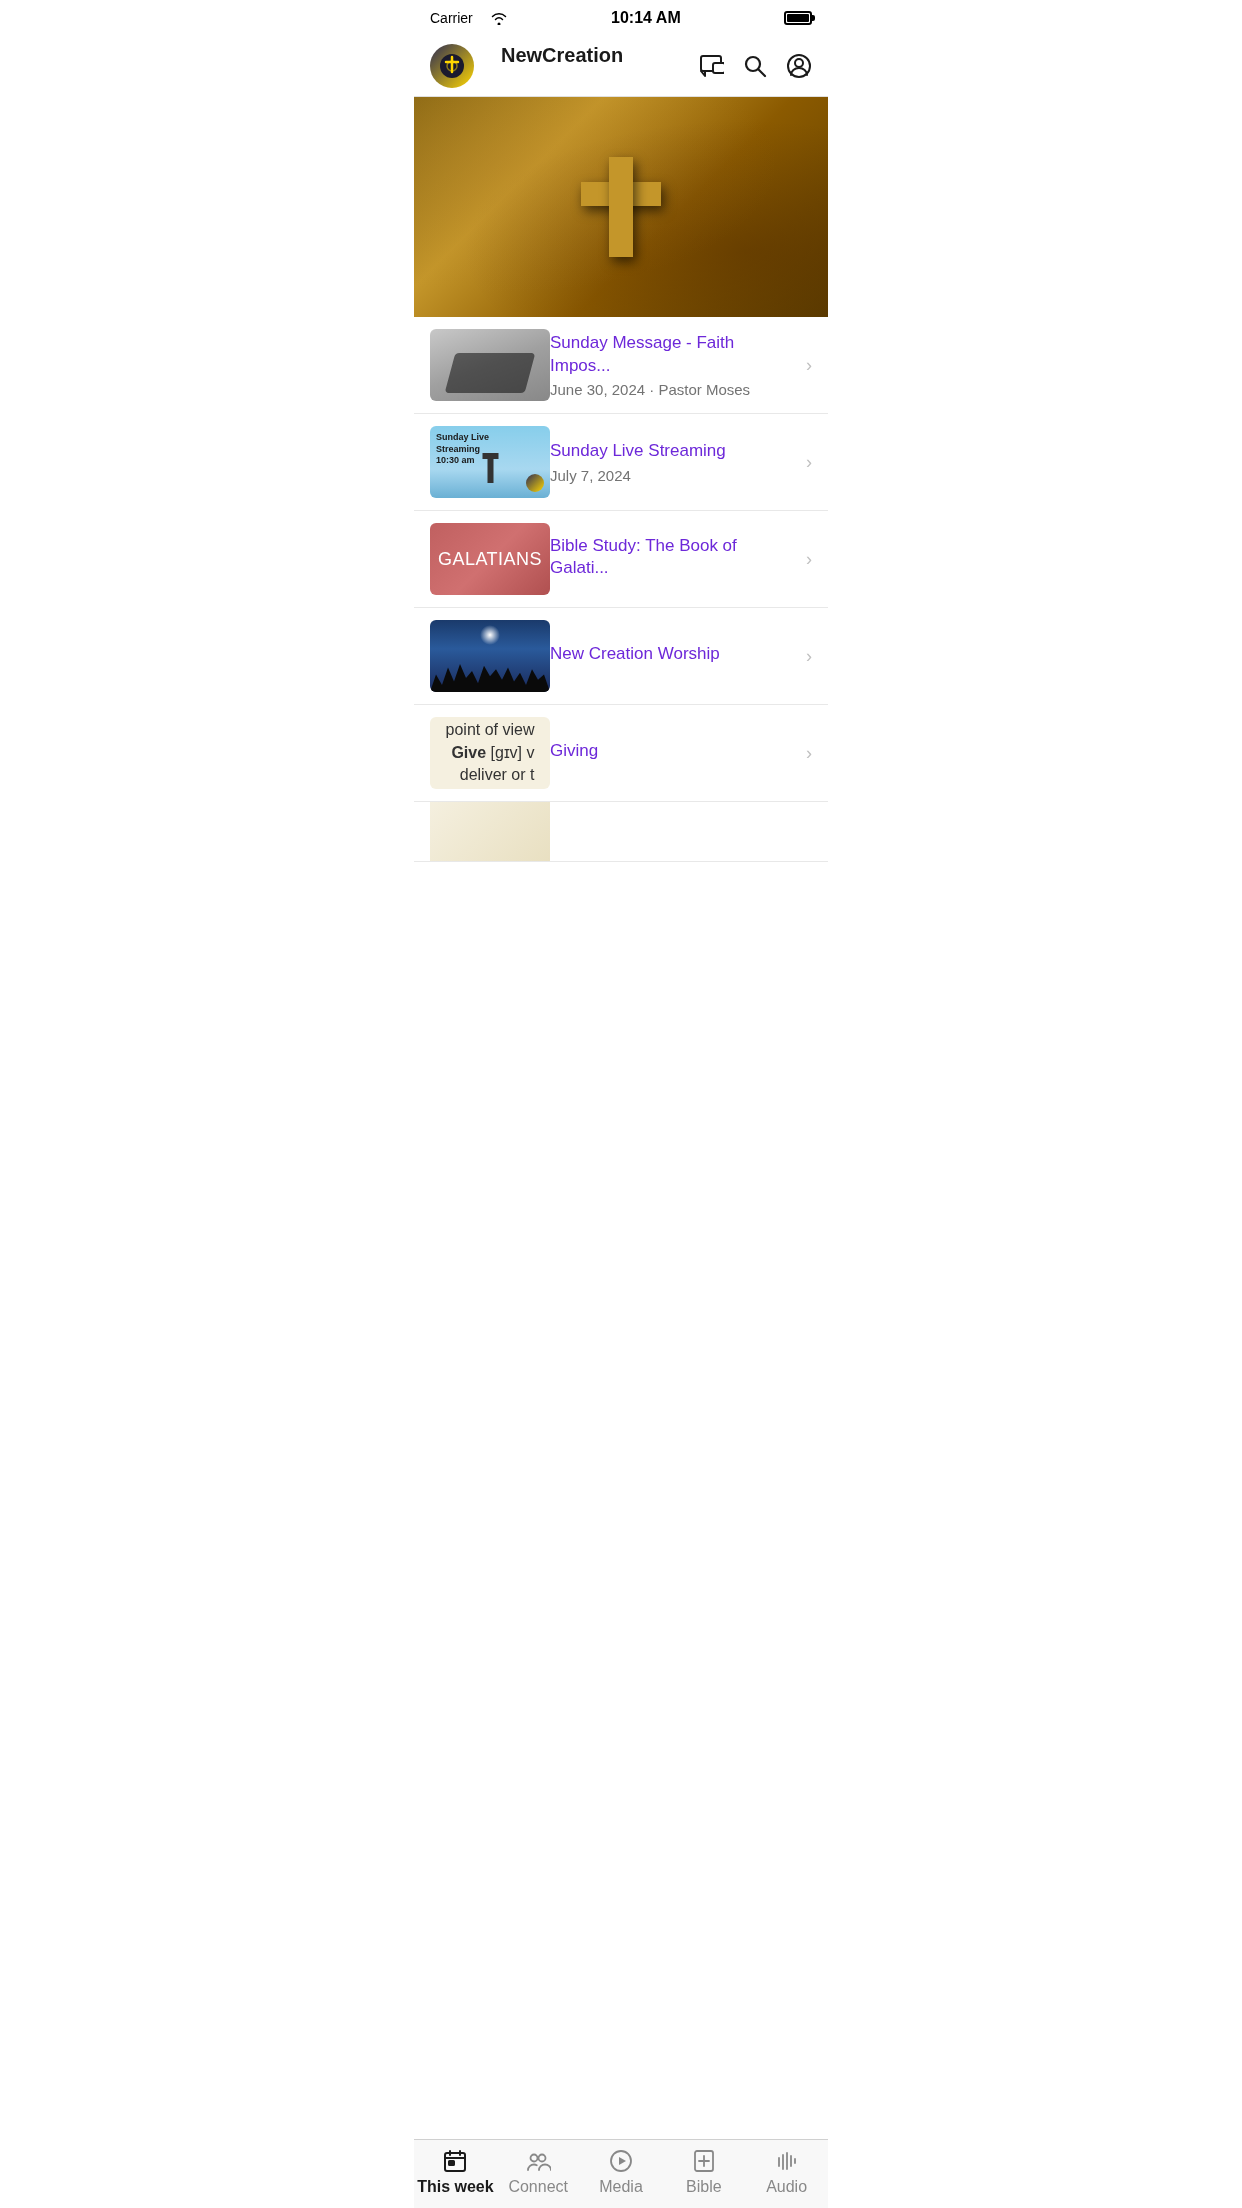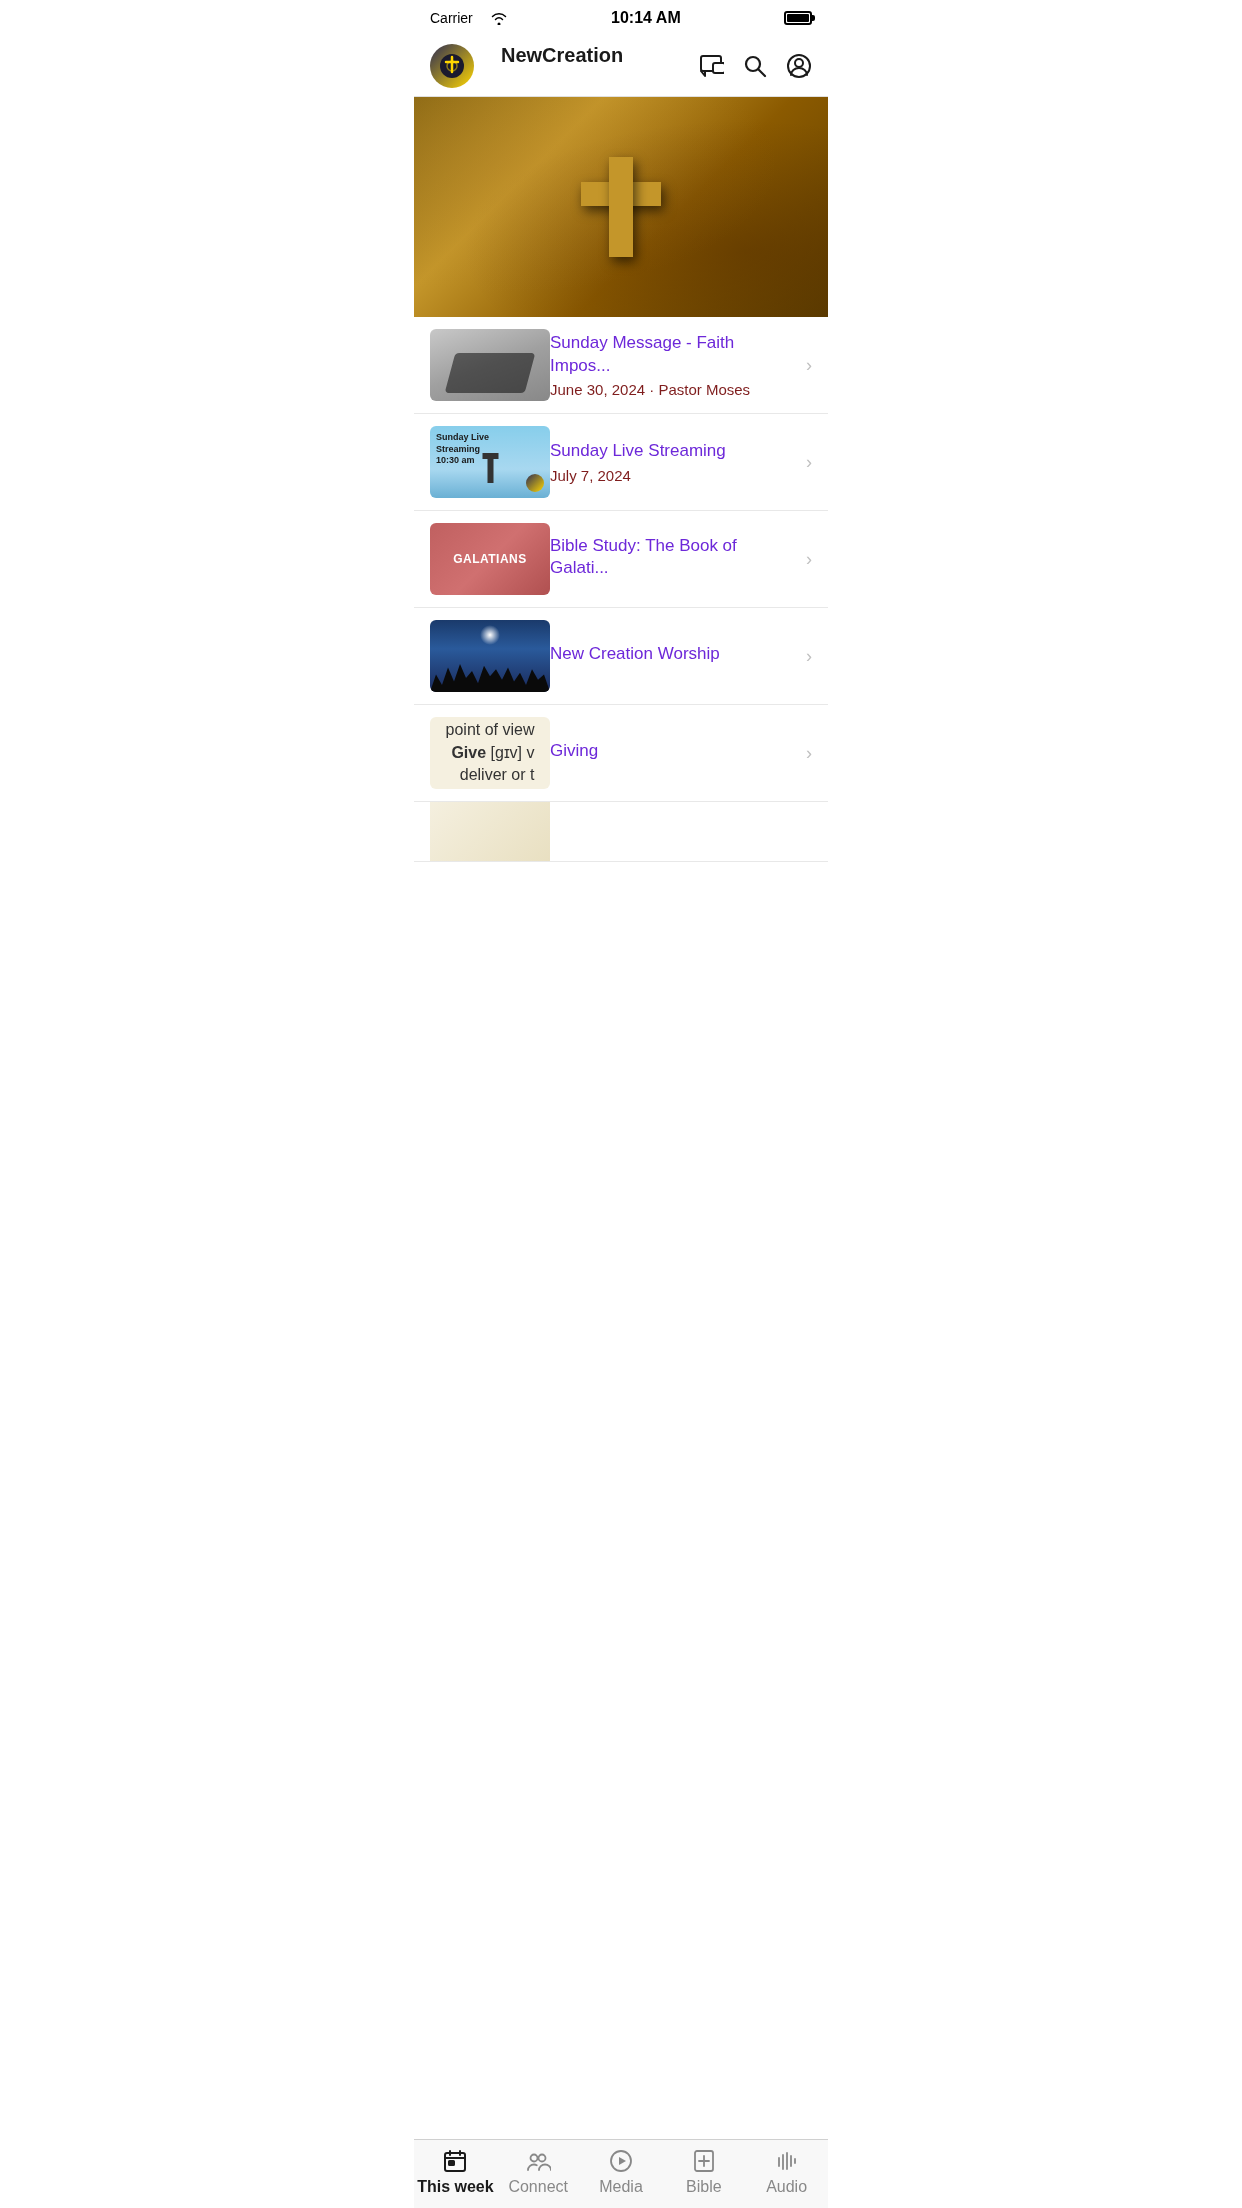--- a/index.html
+++ b/index.html
@@ -214,22 +214,22 @@
     .thumb-galatians {
       background: linear-gradient(135deg, #c06060 0%, #d07070 50%, #b05050 100%);
       width: 100%;
       height: 100%;
       display: flex;
       align-items: center;
       justify-content: center;
     }
     .galatians-text {
       color: #fff;
-      font-size: 12px;
-      font-weight: 700;
+      font-size: 18px;
+      font-weight: 400;
       letter-spacing: 0.5px;
     }
     .thumb-worship {
       background: linear-gradient(180deg, #1a3a6b 0%, #2a5a9b 40%, #1a2a5b 100%);
       width: 100%;
       height: 100%;
       position: relative;
       display: flex;
       align-items: flex-end;
       justify-content: center;
@@ -276,21 +276,21 @@
     }
     .item-title {
       font-size: 17px;
       font-weight: 500;
       color: #6d28d9;
       line-height: 1.3;
       margin-bottom: 4px;
     }
     .item-subtitle {
       font-size: 15px;
-      color: #7f1d1d;
+      color: #737373;
     }
     .item-chevron {
       color: #c0c0c0;
       font-size: 18px;
       margin-left: 8px;
       flex-shrink: 0;
     }
 
     
     .live-overlay-text {

